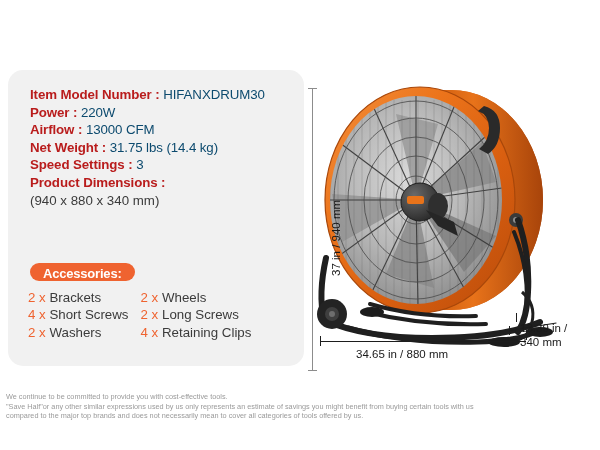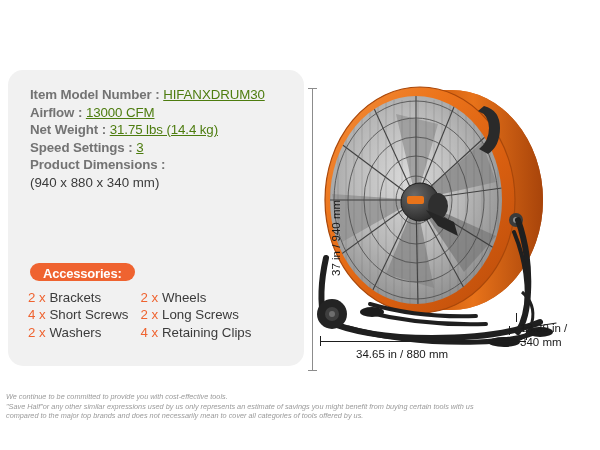--- a/index.html
+++ b/index.html
@@ -15,22 +15,22 @@
   
   .spec-panel{
     position:absolute;left:8px;top:70px;width:296px;height:296px;
     background:#f1f1f1;border-radius:15px;
   }
   .spec-list{position:absolute;left:22px;top:16px;}
   .spec-row{
     font-size:13.3px;line-height:17.6px;white-space:nowrap;
     letter-spacing:-0.1px;
   }
-  .spec-label{color:#737373;font-weight:bold;}
-  .spec-val{color:#4d7c0f;text-decoration:underline;}
+  .spec-label{color:#b91c1c;font-weight:bold;}
+  .spec-val{color:#0c4a6e;}
   .dim-line{color:#3b3b3b;font-size:13.3px;line-height:17.6px;white-space:nowrap;}
 
   
   .acc-pill{
     position:absolute;left:22px;top:193px;
     background:#ef6330;color:#ffffff;font-weight:bold;
     font-size:13px;border-radius:11px;padding:3px 13px 0 13px;
     display:inline-block;letter-spacing:-0.2px;
   }
   .acc-table{position:absolute;left:20px;top:219px;border-collapse:collapse;}
@@ -56,33 +56,37 @@
     transform:rotate(-90deg);transform-origin:0 0;
   }
   .blk{position:absolute;background:#1d1d1d;height:1px;}
   .blkv{position:absolute;background:#1d1d1d;width:1px;}
 
   
   .footer{
     position:absolute;left:6px;top:392px;width:590px;
     color:#9a9a9a;font-size:7.3px;line-height:9.6px;
   }
-  .footer div{white-space:nowrap;font-style:italic;}
+  .footer div{white-space:nowrap;}
 </style>
 </head>
 <body>
 
 <div id="stage">
 
   <div class="spec-panel">
 
     <div class="spec-list">
       <div class="spec-row">
         <span class="spec-label">Item Model Number :</span>
         <span class="spec-val">HIFANXDRUM30</span>
+      </div>
+      <div class="spec-row">
+        <span class="spec-label">Power :</span>
+        <span class="spec-val">220W</span>
       </div>
       <div class="spec-row">
         <span class="spec-label">Airflow :</span>
         <span class="spec-val">13000 CFM</span>
       </div>
       <div class="spec-row">
         <span class="spec-label">Net Weight :</span>
         <span class="spec-val">31.75 lbs (14.4 kg)</span>
       </div>
       <div class="spec-row">

